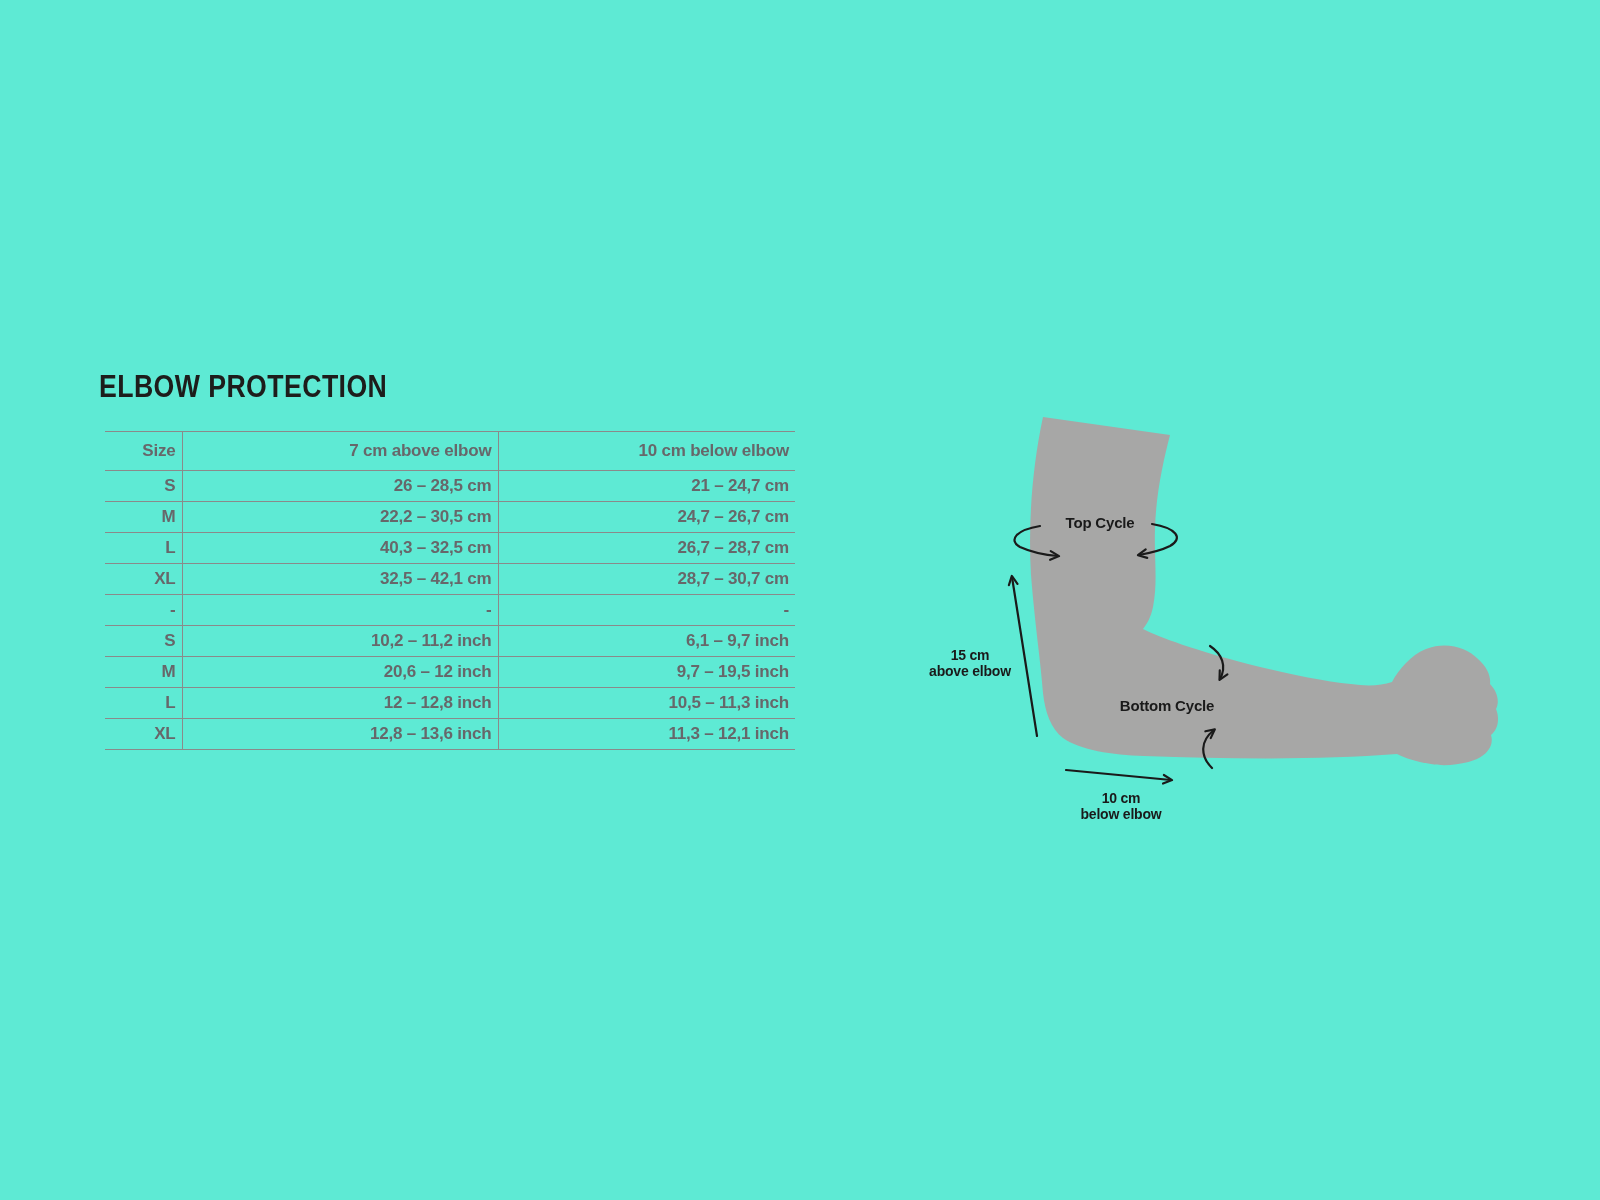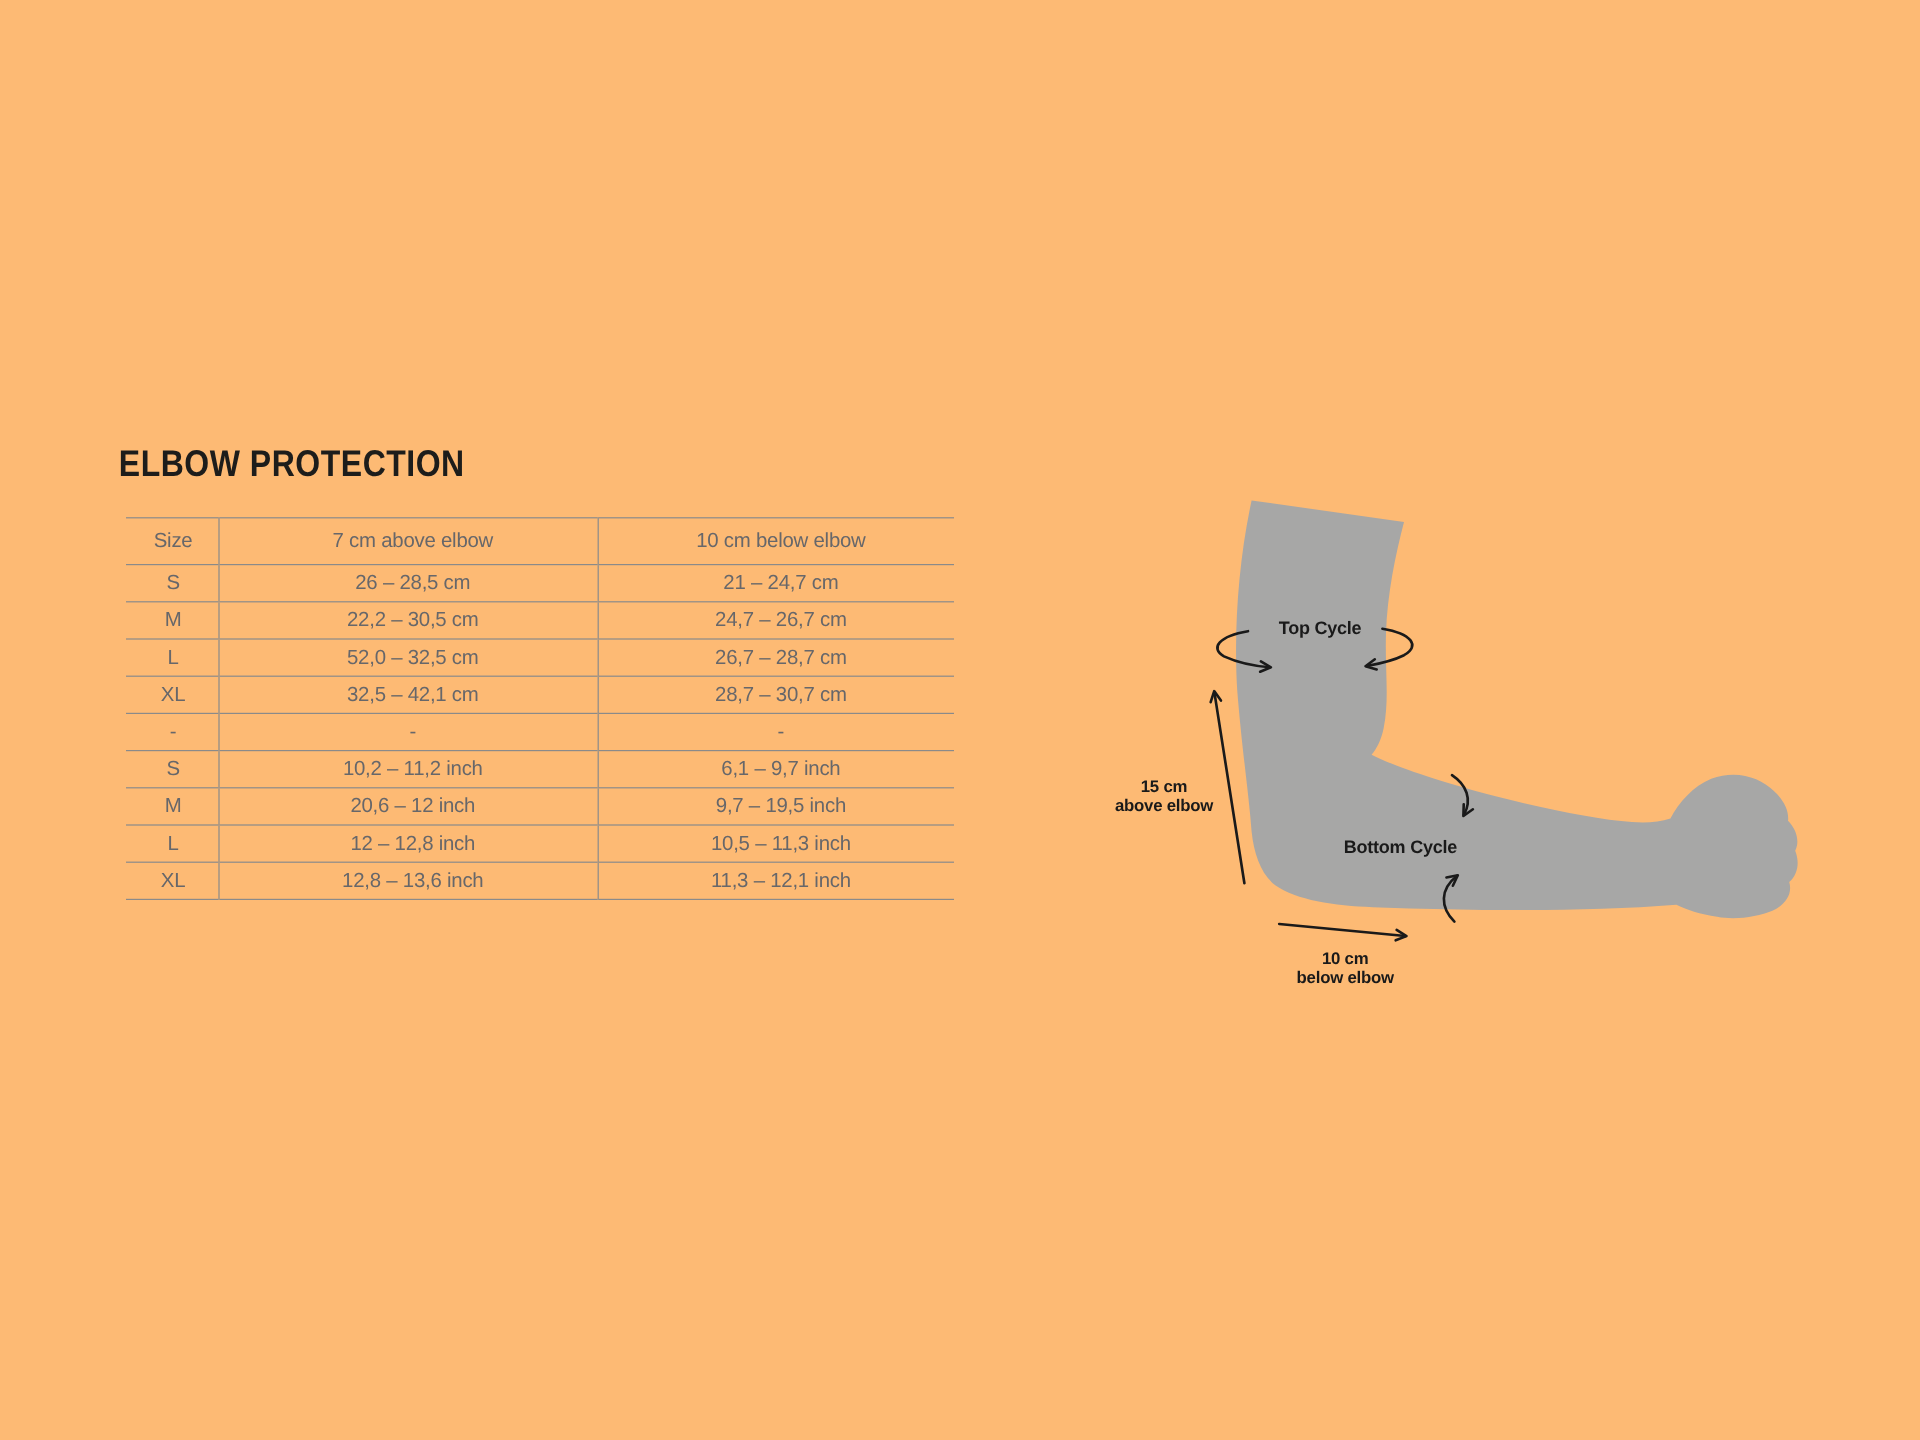--- a/index.html
+++ b/index.html
@@ -1,32 +1,32 @@
 <!DOCTYPE html>
 <html><head>
 <meta charset="utf-8">
 <style>
   html,body{margin:0;padding:0;background:#ffffff;}
   .canvas{
-    position:relative;width:1600px;height:1200px;background:#fdba74;overflow:hidden;
+    position:relative;width:1600px;height:1200px;background:#5eead4;overflow:hidden;
     font-family:"Liberation Sans",sans-serif;
   }
   .title{
     position:absolute;left:99px;top:369px;margin:0;
     font-size:31px;font-weight:700;color:#1d1d1b;letter-spacing:0.5px;
     transform:scaleX(0.86);transform-origin:left center;white-space:nowrap;
   }
   .size-table{
     position:absolute;left:105px;top:431px;width:690px;
     border-collapse:collapse;table-layout:fixed;
     color:#67676a;font-size:17px;letter-spacing:-0.2px;
     border-top:1px solid #8a8a8a;border-bottom:1px solid #8a8a8a;
   }
   .size-table th,.size-table td{
-    font-weight:400;text-align:center;vertical-align:middle;
+    font-weight:700;text-align:right;vertical-align:middle;
     border-top:1px solid #8a8a8a;
     padding:0 6px 0 8px;height:30px;overflow:hidden;white-space:nowrap;
   }
   .size-table thead th{height:38px;border-top:none;}
   .size-table th.c2,.size-table td.c2,
   .size-table th.c3,.size-table td.c3{border-left:1px solid #8a8a8a;padding-left:14px;}
   .diagram{position:absolute;left:900px;top:380px;}
   .diagram text{
     font-family:"Liberation Sans",sans-serif;font-weight:700;fill:#1a1a1a;letter-spacing:-0.2px;
   }
@@ -58,21 +58,21 @@
         <td class="c2">26 – 28,5 cm</td>
         <td class="c3">21 – 24,7 cm</td>
       </tr>
       <tr>
         <td class="c1">M</td>
         <td class="c2">22,2 – 30,5 cm</td>
         <td class="c3">24,7 – 26,7 cm</td>
       </tr>
       <tr>
         <td class="c1">L</td>
-        <td class="c2">52,0 – 32,5 cm</td>
+        <td class="c2">40,3 – 32,5 cm</td>
         <td class="c3">26,7 – 28,7 cm</td>
       </tr>
       <tr>
         <td class="c1">XL</td>
         <td class="c2">32,5 – 42,1 cm</td>
         <td class="c3">28,7 – 30,7 cm</td>
       </tr>
       <tr>
         <td class="c1">-</td>
         <td class="c2">-</td>

